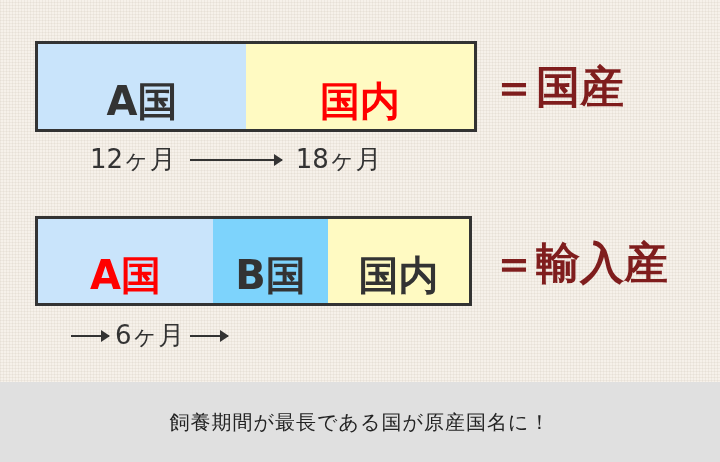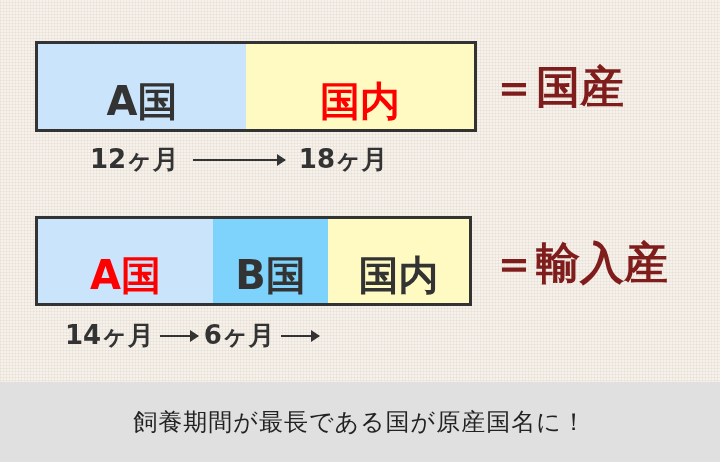--- a/index.html
+++ b/index.html
@@ -5,25 +5,25 @@
   html,body{margin:0;padding:0;}
   body{width:720px;height:462px;position:relative;overflow:hidden;
     background-color:#f6f1ea;
     background-image:
       repeating-linear-gradient(0deg, rgba(200,190,175,0.18) 0 1px, transparent 1px 3px),
       repeating-linear-gradient(90deg, rgba(200,190,175,0.18) 0 1px, transparent 1px 3px);
     font-family:"DejaVu Sans", sans-serif;}
   .bar{position:absolute;left:35px;border:3px solid #333;display:flex;box-sizing:border-box;}
   .seg{display:flex;align-items:flex-end;justify-content:center;font-weight:bold;font-size:40px;color:#333;height:100%;}
   .red{color:#ff0000;}
-  .timeline{position:absolute;font-size:26px;color:#333;white-space:nowrap;display:flex;align-items:center;font-weight:bold;}
+  .timeline{position:absolute;font-size:26px;color:#333;white-space:nowrap;display:flex;align-items:center;}
   .arrow{display:inline-block;position:relative;height:2px;background:#333;margin:0 6px;}
   .arrow::after{content:"";position:absolute;right:-1px;top:-5px;border-left:9px solid #333;border-top:6px solid transparent;border-bottom:6px solid transparent;}
   .result{position:absolute;left:492px;font-size:44px;font-weight:bold;color:#7f1d1d;}
-  .banner{position:absolute;left:0;top:382px;width:720px;height:80px;background:#e0e0e0;display:flex;align-items:center;justify-content:center;font-size:24px;color:#222;letter-spacing:1px;}
+  .banner{position:absolute;left:0;top:382px;width:720px;height:80px;background:#e0e0e0;display:flex;align-items:center;justify-content:center;font-size:20px;color:#222;letter-spacing:1px;}
 </style>
 </head>
 <body>
 
 <div class="bar" style="top:41px;width:442px;height:91px;">
   <div class="seg" style="width:208px;background:#c9e4fb;">
     <span>A国</span>
   </div>
   <div class="seg red" style="flex:1;background:#fffac2;">
     <span>国内</span>
@@ -41,21 +41,20 @@
     <span>A国</span>
   </div>
   <div class="seg" style="width:115px;background:#7dd3fc;">
     <span>B国</span>
   </div>
   <div class="seg" style="flex:1;background:#fffac2;">
     <span>国内</span>
   </div>
 </div>
 <div class="timeline" style="left:65px;top:318px;">
-  <span>14ヶ月</span>
   <span class="arrow" style="width:38px;"></span>
   <span>6ヶ月</span>
   <span class="arrow" style="width:38px;"></span>
 </div>
 <div class="result" style="top:234px;">＝輸入産</div>
 
 <div class="banner">
   <span>飼養期間が最長である国が原産国名に！</span>
 </div>
 

